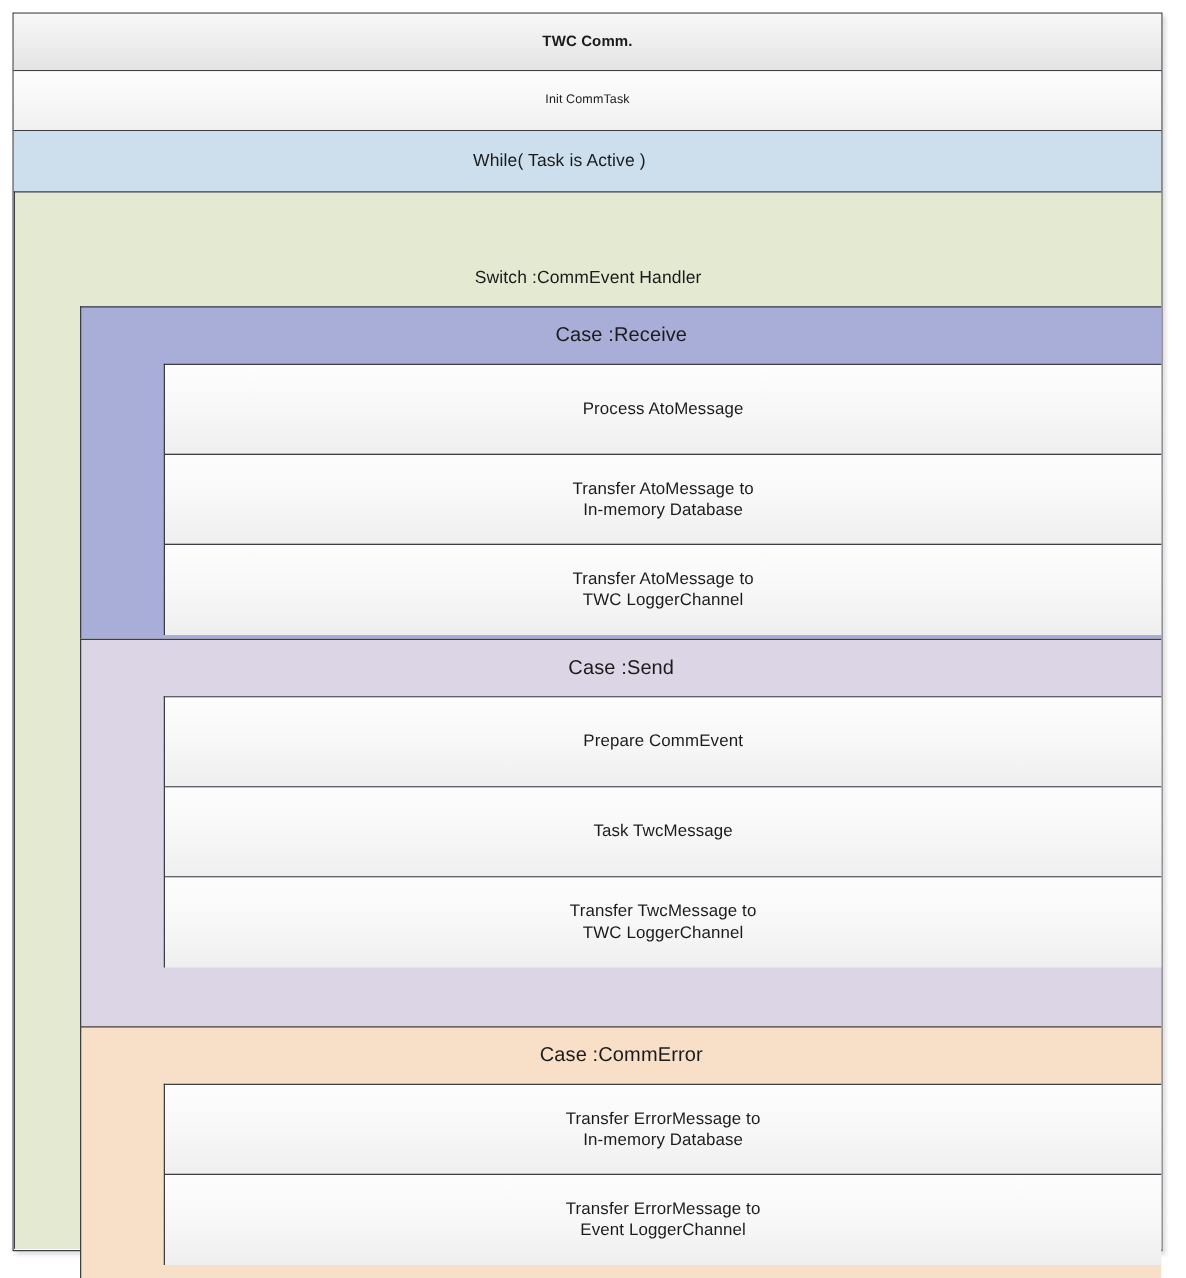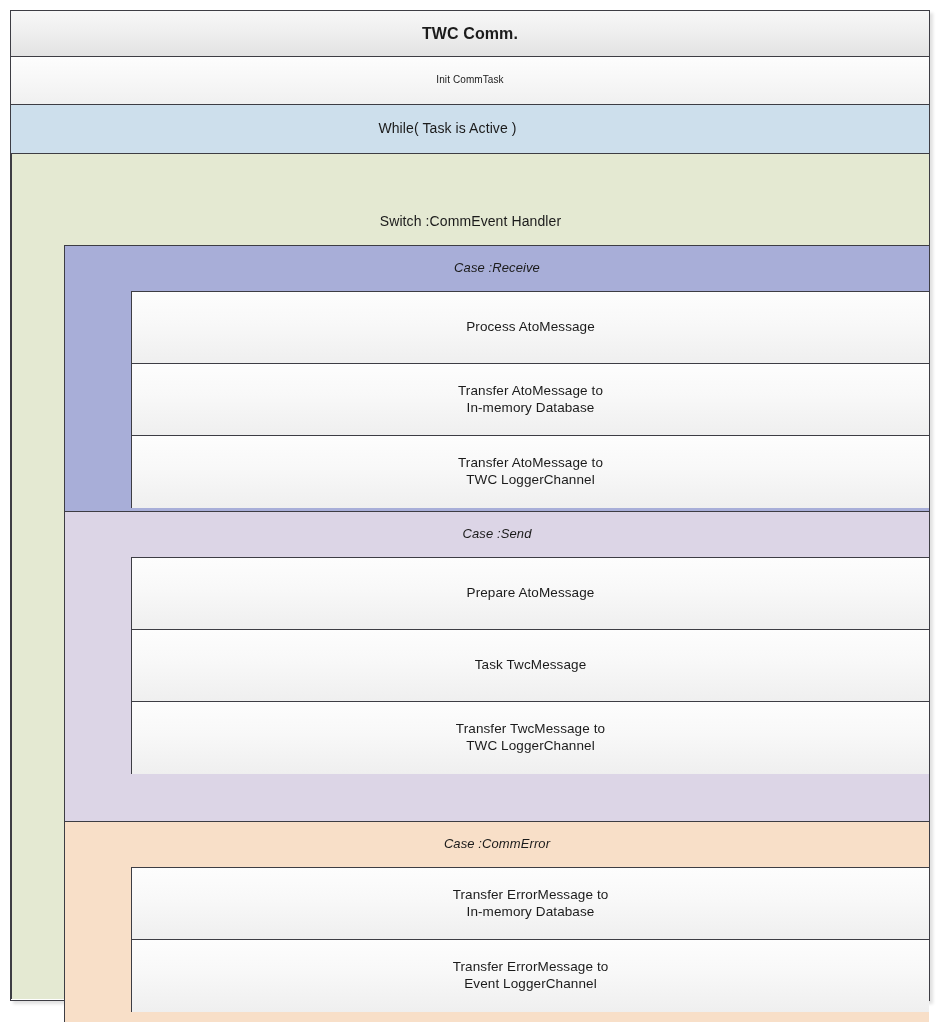--- a/index.html
+++ b/index.html
@@ -40,21 +40,21 @@
   .title-bar {
     height: 46px;
     box-sizing: border-box;
     border-bottom: 1.5px solid #3d3d44;
     background: linear-gradient(to bottom, #f7f7f7 0%, #efefef 45%, #e3e3e3 100%);
     display: flex;
     align-items: center;
     justify-content: center;
   }
   .title-bar .label {
-    font-size: 16px;
+    font-size: 12px;
     font-weight: bold;
   }
 
   
   .init-row {
     height: 48px;
     box-sizing: border-box;
     border-bottom: 1.5px solid #3d3d44;
     background: linear-gradient(to bottom, #fdfdfd 0%, #f7f7f7 50%, #f0f0f0 100%);
     display: flex;
@@ -108,21 +108,21 @@
   .case-frame.c-send      { background: #dcd5e6; height: 310px; }
   .case-frame.c-commerror { background: #f8dfc8; height: 265px; }
 
   .case-header {
     height: 45px;
     display: flex;
     align-items: center;
     justify-content: center;
     margin-left: -46px;
   }
-  .case-header .label { font-size: 13px; font-style: italic; }
+  .case-header .label { font-size: 16px; }
 
   
   .stmt-list {
     border-left: 1.5px solid #3d3d44;
     border-top: 1.5px solid #3d3d44;
     box-sizing: border-box;
     margin-left: 20px;
   }
   .stmt {
     height: 72px;
@@ -181,21 +181,21 @@
           </div>
         </div>
       </div>
 
       <div class="case-frame c-send">
         <div class="case-header">
           <div class="label">Case :Send</div>
         </div>
         <div class="stmt-list">
           <div class="stmt">
-            <div class="label">Prepare AtoMessage</div>
+            <div class="label">Prepare CommEvent</div>
           </div>
           <div class="stmt">
             <div class="label">Task TwcMessage</div>
           </div>
           <div class="stmt">
             <div class="label">Transfer TwcMessage to
 TWC LoggerChannel</div>
           </div>
         </div>
       </div>

